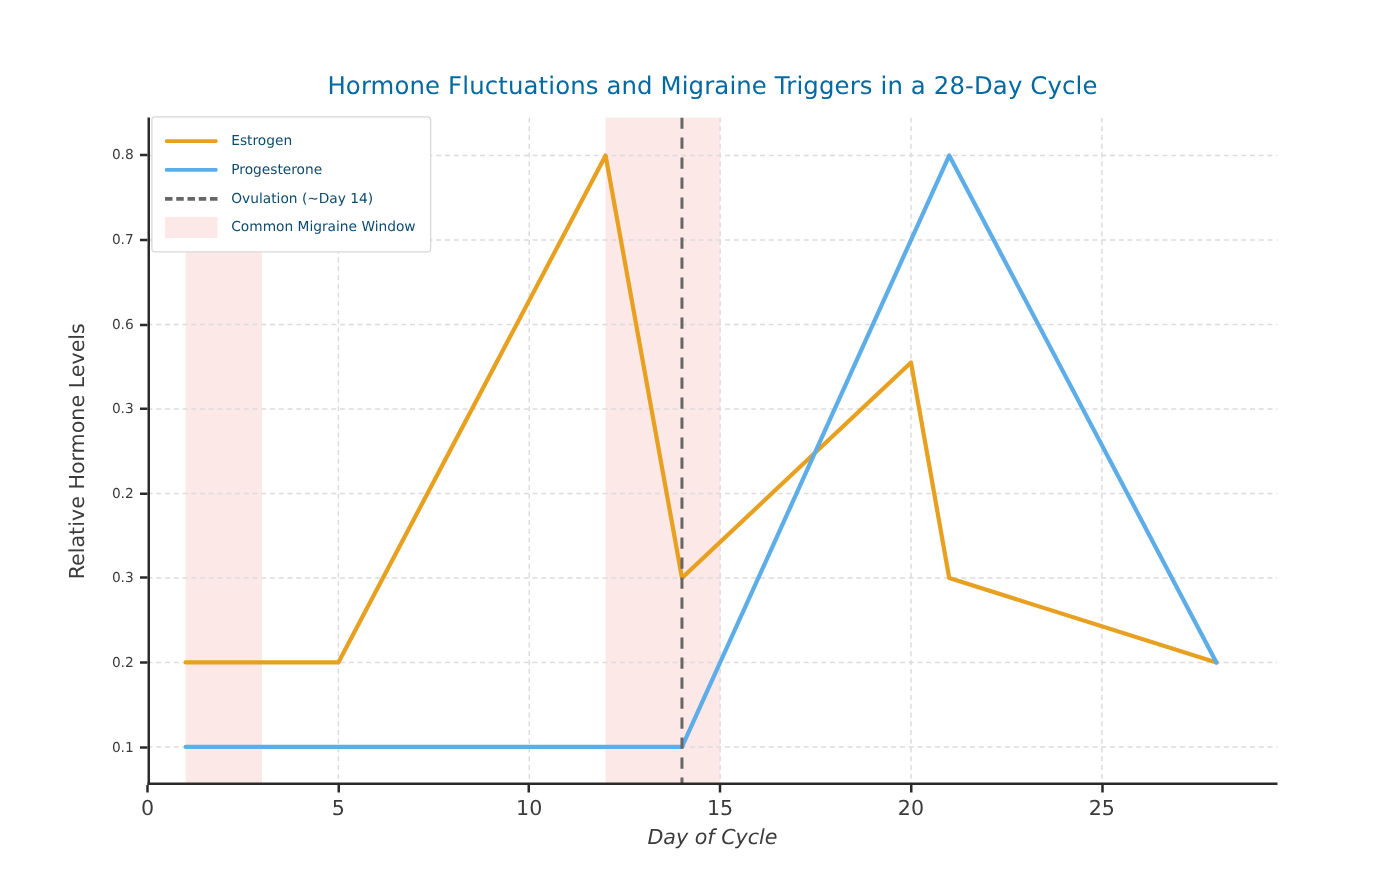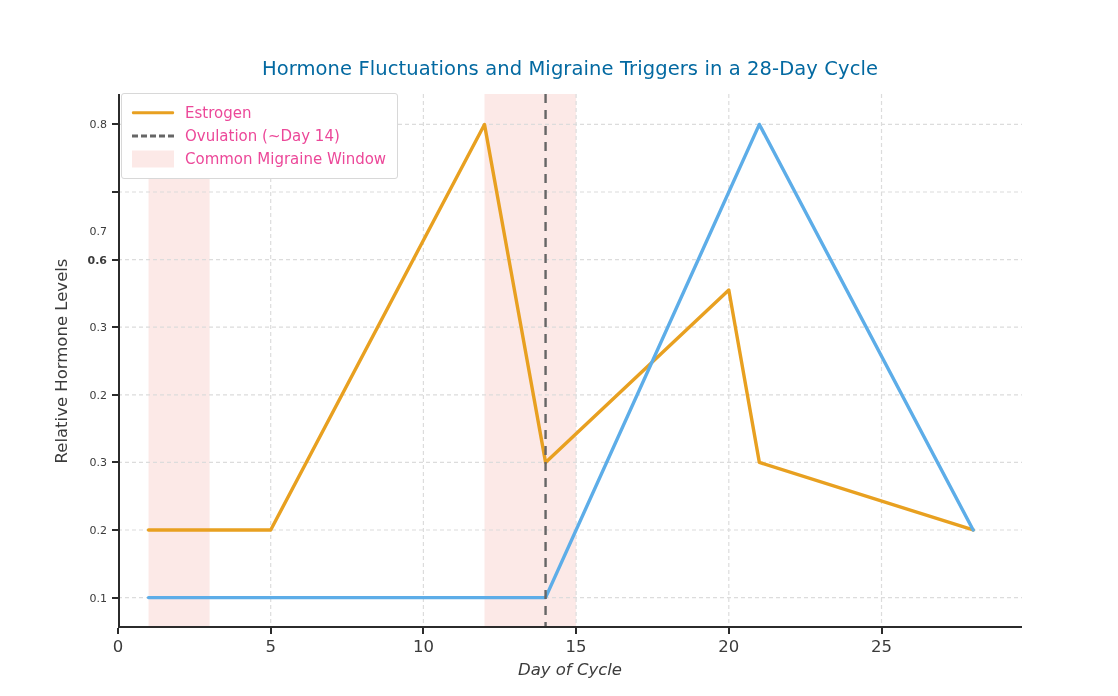--- a/index.html
+++ b/index.html
@@ -53,21 +53,21 @@
 
   
   #legend{
     position:absolute;left:3px;top:-1px;
     background:#ffffff;border:1px solid #d8d8d8;border-radius:3px;
     padding:7px 11px 8px 10px;
     box-shadow:0 0 0 0 rgba(0,0,0,0);
   }
   .legend-row{display:flex;align-items:center;height:23px;}
   .legend-key{width:42px;height:14px;margin-right:11px;flex:0 0 42px;position:relative;}
-  .legend-text{font-size:15px;color:#ec4899;white-space:nowrap;}
+  .legend-text{font-size:11px;color:#0c4a6e;white-space:nowrap;}
   .key-line{position:absolute;top:50%;left:0;width:42px;height:3.4px;
             transform:translateY(-50%);border-radius:1px;}
   .key-dash{position:absolute;top:50%;left:0;width:42px;height:0;
             transform:translateY(-50%);
             border-top:3px dashed #666666;}
   .key-patch{position:absolute;top:50%;left:0;width:42px;height:17px;
              transform:translateY(-50%);}
 </style>
 </head>
 <body>
@@ -107,23 +107,23 @@
         <div class="ytick-label" style="top: 503.582px;">0.1</div>
         <div class="ytick-mark" style="top: 434.987px;"></div>
         <div class="ytick-label" style="top: 435.987px;">0.2</div>
         <div class="ytick-mark" style="top: 367.392px;"></div>
         <div class="ytick-label" style="top: 368.392px;">0.3</div>
         <div class="ytick-mark" style="top: 299.797px;"></div>
         <div class="ytick-label" style="top: 300.797px;">0.2</div>
         <div class="ytick-mark" style="top: 232.203px;"></div>
         <div class="ytick-label" style="top: 233.203px;">0.3</div>
         <div class="ytick-mark" style="top: 164.608px;"></div>
-        <div class="ytick-label" style="top: 165.608px; font-weight: bold;">0.6</div>
+        <div class="ytick-label" style="top: 165.608px;">0.6</div>
         <div class="ytick-mark" style="top: 97.0127px;"></div>
-        <div class="ytick-label" style="top: 98.0127px; margin-top: 39px;">0.7</div>
+        <div class="ytick-label" style="top: 98.0127px;">0.7</div>
         <div class="ytick-mark" style="top: 29.4177px;"></div>
         <div class="ytick-label" style="top: 30.4177px;">0.8</div>
       </div>
     <div id="xtick-layer">
         <div class="xtick-mark" style="left: -1px;"></div>
         <div class="xtick-label" style="left: 0px;">0</div>
         <div class="xtick-mark" style="left: 151.703px;"></div>
         <div class="xtick-label" style="left: 152.703px;">5</div>
         <div class="xtick-mark" style="left: 304.405px;"></div>
         <div class="xtick-label" style="left: 305.405px;">10</div>
@@ -137,20 +137,26 @@
 
     <div id="legend">
         <div class="legend-row">
           <span class="legend-key">
             <span class="key-line" style="background: rgb(232, 160, 32);"></span>
           </span>
           <span class="legend-text">Estrogen</span>
         </div>
         <div class="legend-row">
           <span class="legend-key">
+            <span class="key-line" style="background: rgb(93, 173, 232);"></span>
+          </span>
+          <span class="legend-text">Progesterone</span>
+        </div>
+        <div class="legend-row">
+          <span class="legend-key">
             <span class="key-dash" style="border-top-color: rgb(102, 102, 102);"></span>
           </span>
           <span class="legend-text">Ovulation (~Day 14)</span>
         </div>
         <div class="legend-row">
           <span class="legend-key">
             <span class="key-patch" style="background: rgb(250, 219, 216); opacity: 0.62;"></span>
           </span>
           <span class="legend-text">Common Migraine Window</span>
         </div>

